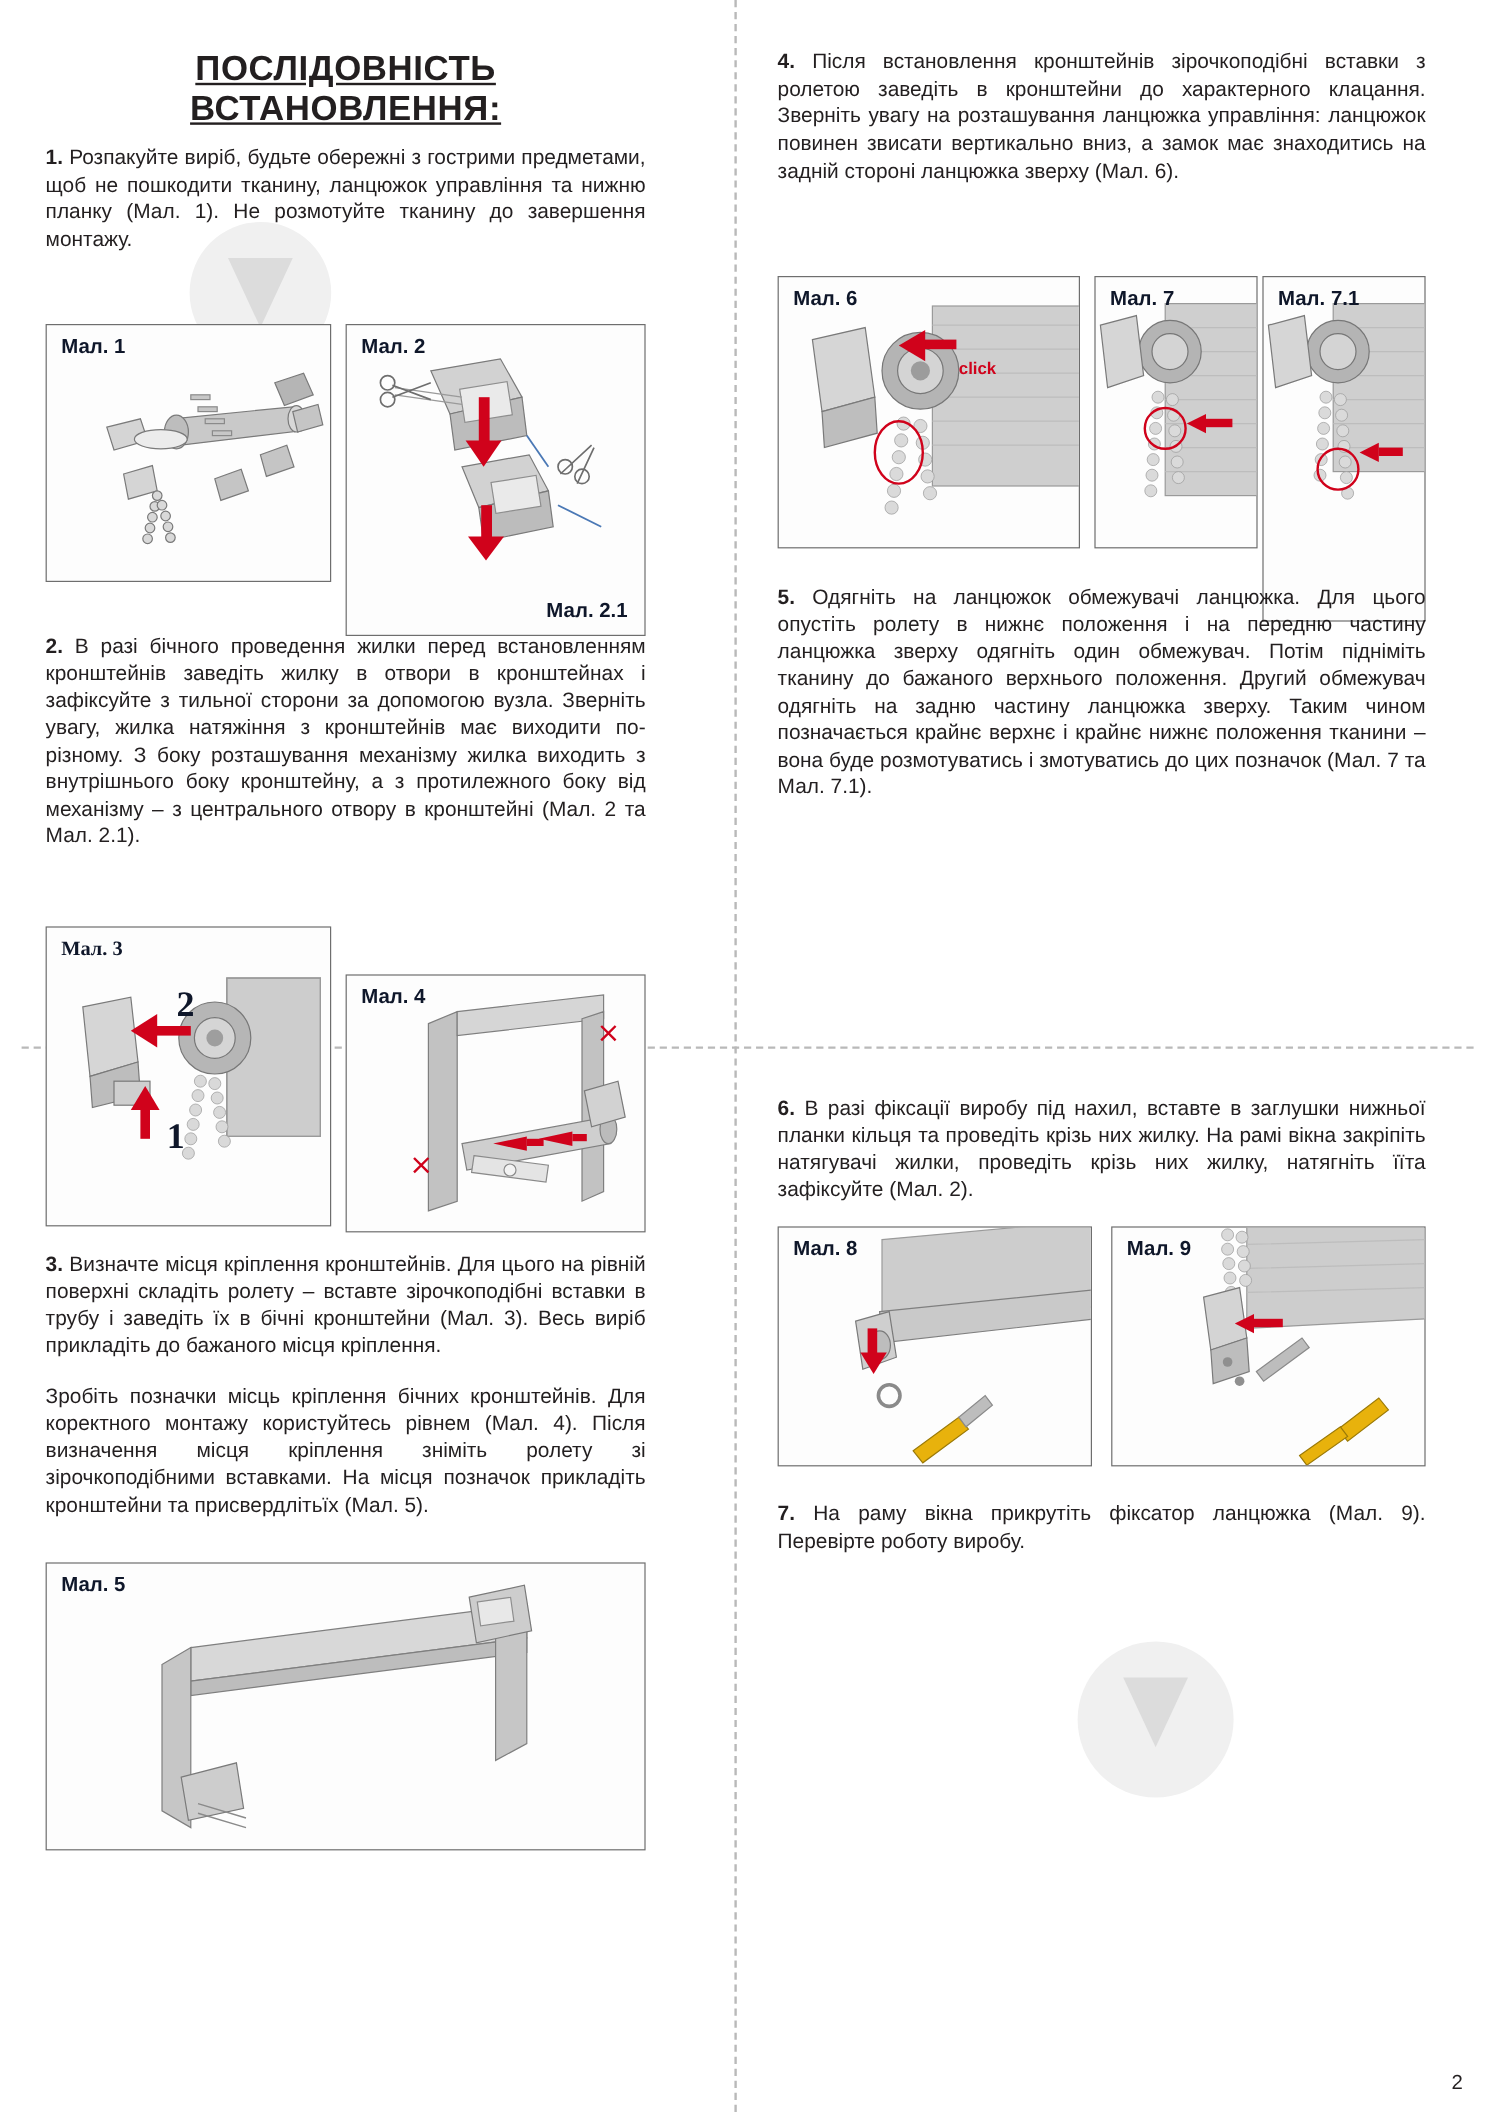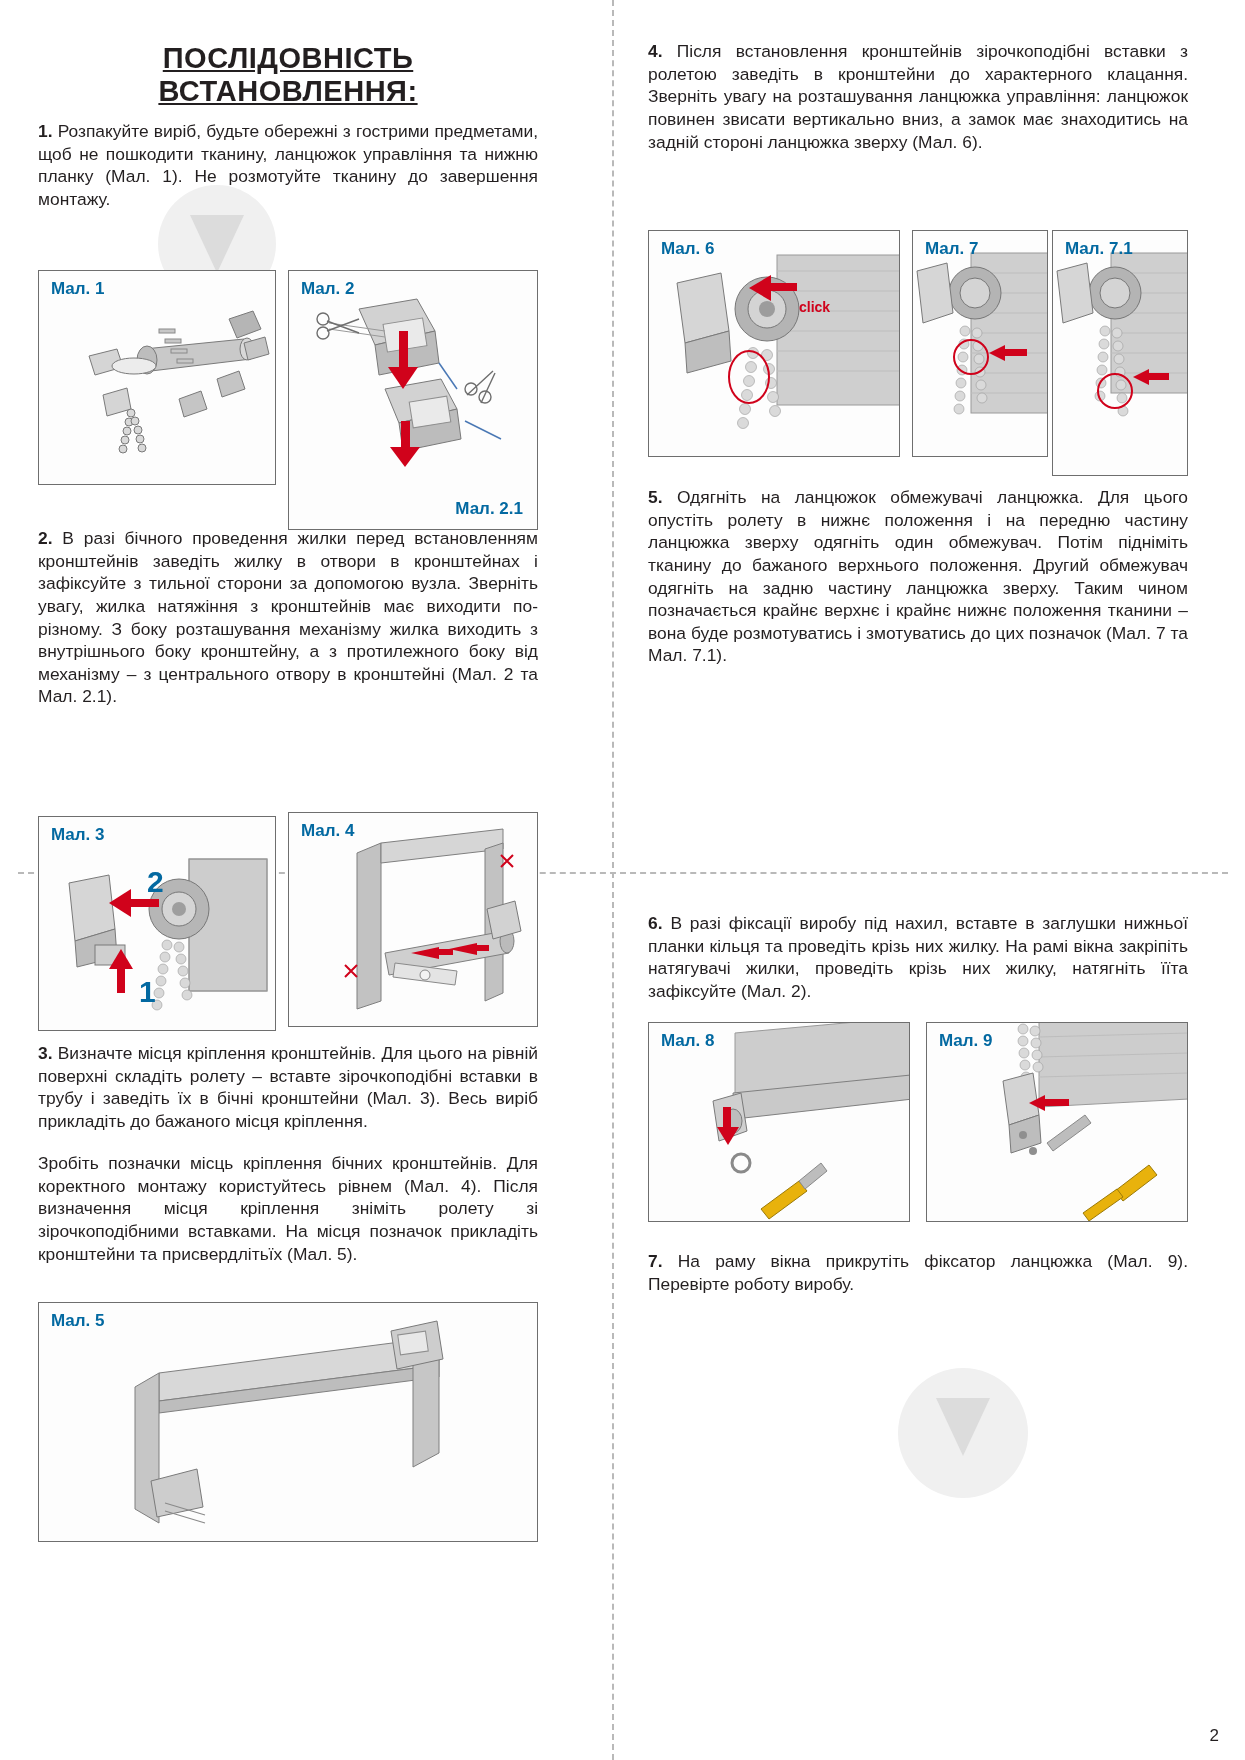--- a/index.html
+++ b/index.html
@@ -72,21 +72,21 @@
     border: 1px solid #6e6e6e;
     background: #fdfdfd;
     box-sizing: border-box;
     overflow: hidden;
   }
   .fig-label {
     position: absolute;
     font-size: 17px;
     font-weight: bold;
     z-index: 5;
-    color: #0369a1;
+    color: #0f172a;
   }
   .fig-label.tl { left: 12px; top: 8px; }
   .fig-label.br { right: 14px; bottom: 10px; }
   .watermark {
     position: absolute;
     width: 118px;
     height: 118px;
     border-radius: 50%;
     background: #f0f0f0;
     z-index: 0;
@@ -206,21 +206,21 @@
           <path d="M38 50 L70 62 M38 60 L70 48"></path>
           <circle cx="182" cy="118" r="6"></circle>
             <circle cx="196" cy="126" r="6"></circle>
           <path d="M178 124 L204 100 M192 132 L206 102"></path>
         </g>
       </svg>
     </div>
 
     <p class="para" style="position:absolute; left:0; top:527px; width:500px;"><b class="num">2.</b> <span>В разі бічного проведення жилки перед встановленням кронштейнів заведіть жилку в отвори в кронштейнах і зафіксуйте з тильної сторони за допомогою вузла. Зверніть увагу, жилка натяжіння з кронштейнів має виходити по-різному. З боку розташування механізму жилка виходить з внутрішнього боку кронштейну, а з протилежного боку від механізму – з центрального отвору в кронштейні (Мал. 2 та Мал. 2.1).</span></p>
 
-    <div class="fig" style="position:absolute; left:0; top:816px; width:238px; height:215px;">
+    <div class="fig" style="position:absolute; left:0; top:772px; width:238px; height:250px;font-family:Liberation Serif, serif;">
       <span class="fig-label tl">Мал. 3</span>
       <svg width="238" height="215" viewBox="0 0 238 215">
 
         <rect x="150" y="42" width="78" height="132" fill="#cdcdcd" stroke="#8a8a8a"></rect>
         <rect x="150" y="42" width="78" height="132" fill="none" stroke="#9a9a9a"></rect>
 
         <circle cx="140" cy="92" r="30" fill="#b6b6b6" stroke="#777"></circle>
         <circle cx="140" cy="92" r="17" fill="#d5d5d5" stroke="#777"></circle>
         <circle cx="140" cy="92" r="7" fill="#9e9e9e"></circle>
 
@@ -378,21 +378,21 @@
             <circle cx="69" cy="167" r="5"></circle>
         </g>
         <circle cx="58" cy="126" r="17" fill="none" stroke="#d0021b" stroke-width="2"></circle>
         <g fill="#d0021b">
           <rect x="92" y="118" width="22" height="7"></rect>
           <polygon points="92,114 92,130 76,122"></polygon>
         </g>
       </svg>
     </div>
 
-    <div class="fig" style="position:absolute; left:404px; top:230px; width:136px; height:246px;">
+    <div class="fig" style="position:absolute; left:404px; top:230px; width:136px; height:288px;">
       <span class="fig-label tl">Мал. 7.1</span>
       <svg width="136" height="227" viewBox="0 0 136 227">
         <rect x="58" y="22" width="78" height="140" fill="#cfcfcf" stroke="#9a9a9a"></rect>
         <g stroke="#bdbdbd">
           <path d="M58 42 L136 42 M58 62 L136 62 M58 82 L136 82 M58 102 L136 102 M58 122 L136 122 M58 142 L136 142"></path>
         </g>
         <circle cx="62" cy="62" r="26" fill="#b4b4b4" stroke="#777"></circle>
         <circle cx="62" cy="62" r="15" fill="#d4d4d4" stroke="#777"></circle>
         <path d="M4 40 L34 32 L40 82 L10 92 Z" fill="#d6d6d6" stroke="#7a7a7a"></path>
         <g fill="#dadada" stroke="#9a9a9a" stroke-width="0.6">

